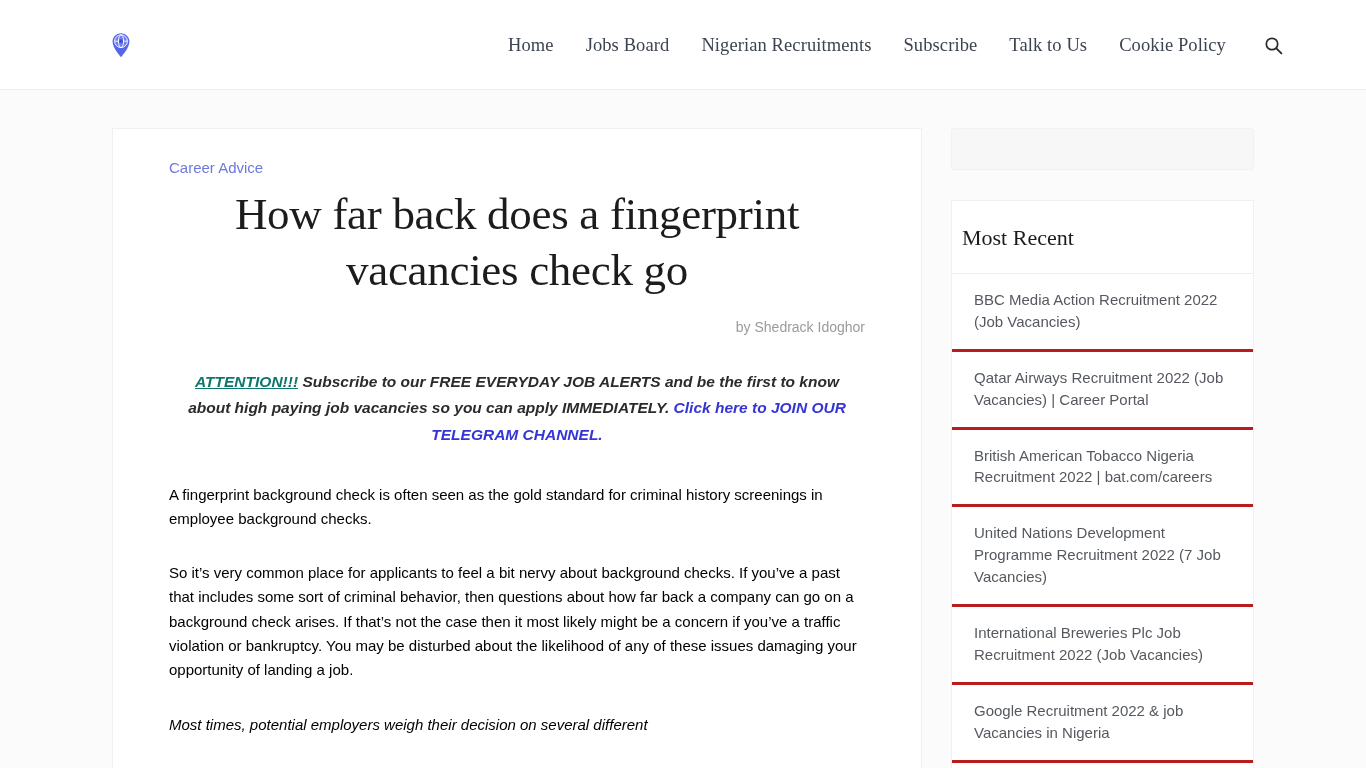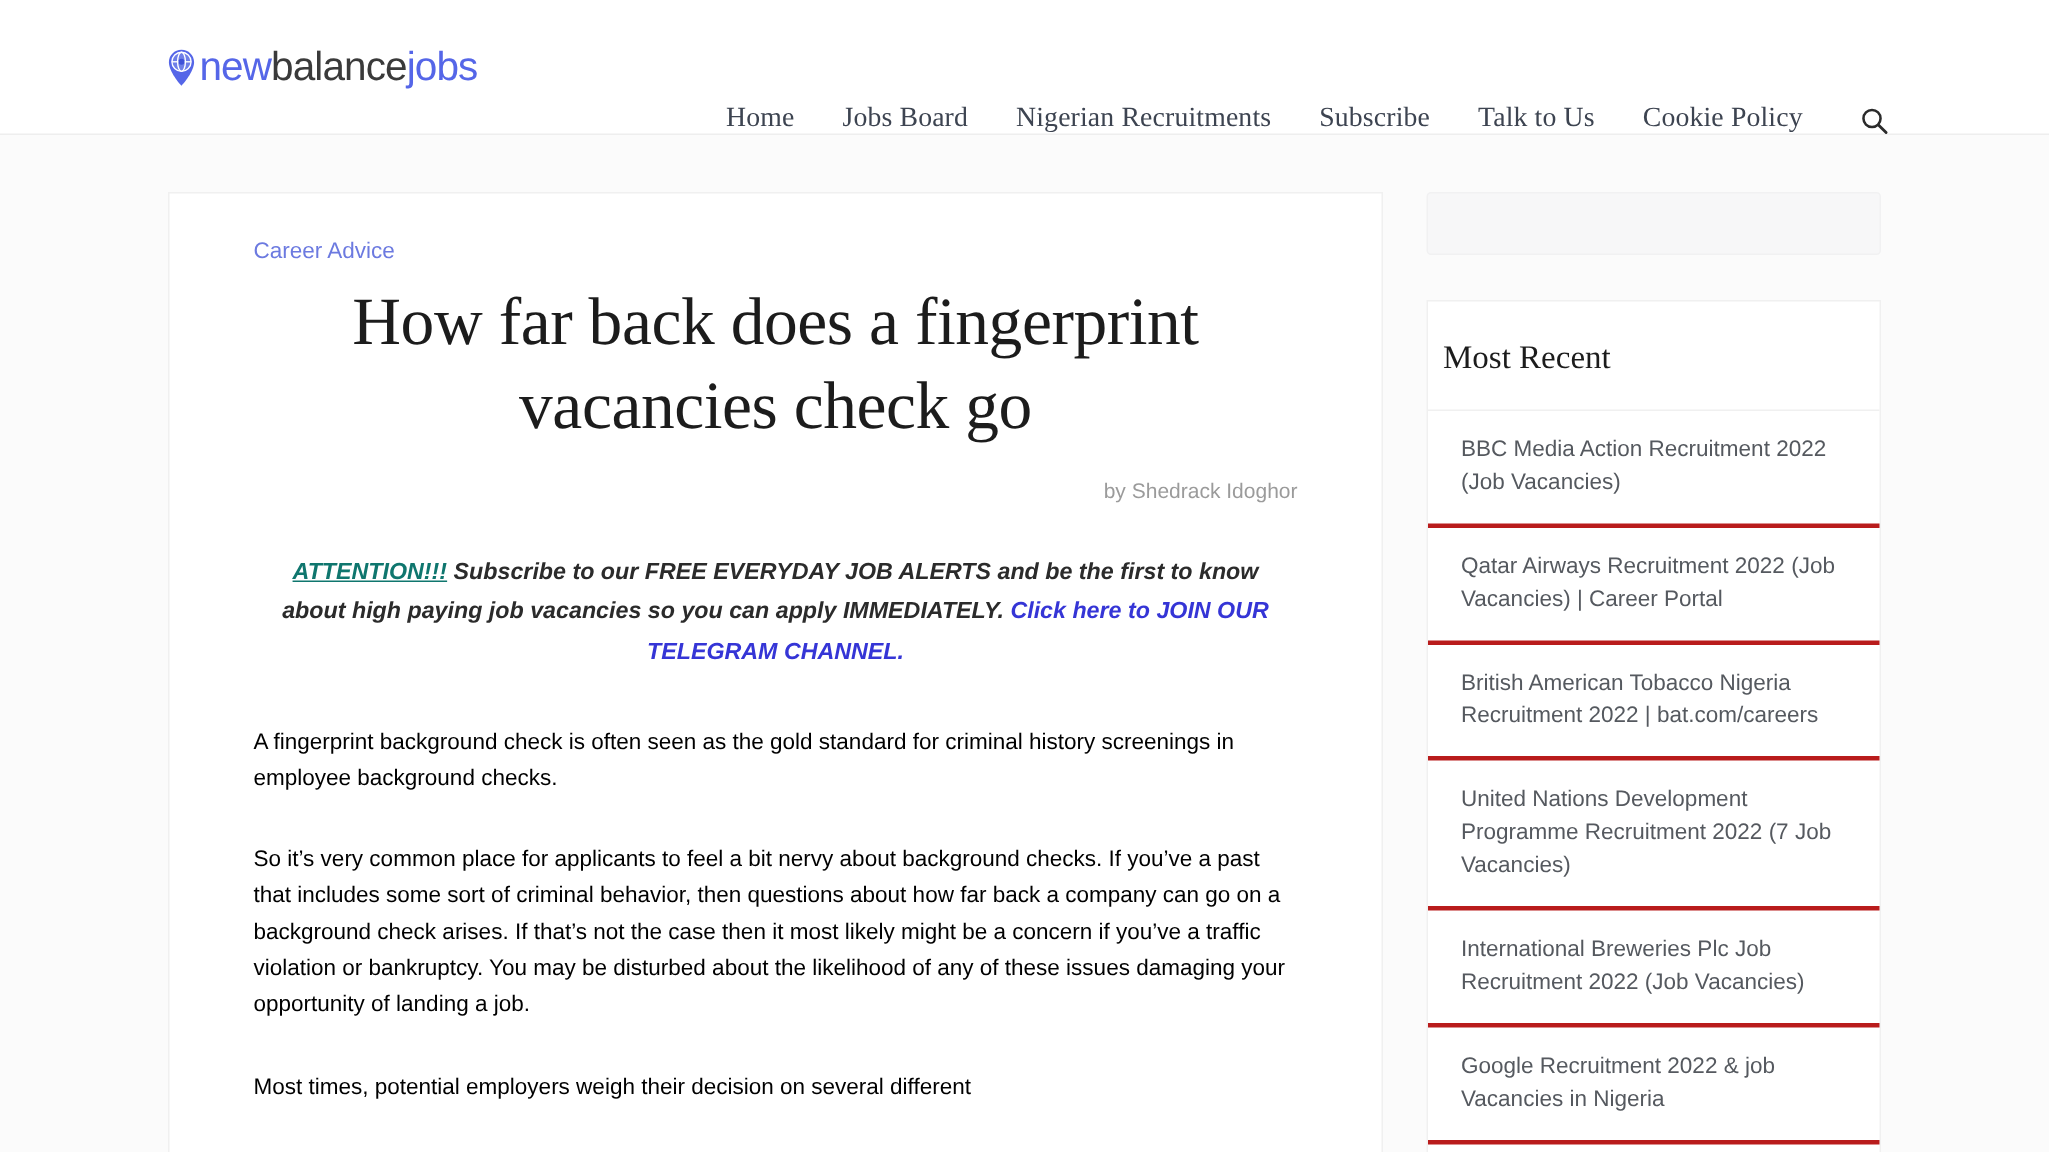--- a/index.html
+++ b/index.html
@@ -36,25 +36,25 @@
     font-size: 27px;
     letter-spacing: -0.6px;
     line-height: 1;
     white-space: nowrap;
   }
   .lg-blue { color: #5566e8; }
   .lg-dark { color: #3a3a3a; }
 
   .main-nav {
     position: absolute;
-    left: 484px;
+    left: 508px;
     top: 0;
     height: 90px;
     display: flex;
-    align-items: flex-end;
+    align-items: center;
     gap: 0px;
   }
   .nav-item {
     font-family: "Liberation Serif", serif;
     font-size: 18.5px;
     color: #3d4451;
     text-decoration: none;
     padding: 0 16px;
     white-space: nowrap;
     cursor: pointer;
@@ -132,21 +132,21 @@
   }
   .attention .att-red { color: #0f766e; text-decoration: underline; }
   .attention .att-link { color: #3535d6; text-decoration: none; cursor: pointer; }
 
   .body-p {
     font-size: 15px;
     line-height: 1.62;
     color: #000000;
     margin: 0 0 30px 0;
   }
-  .body-p:last-child { margin-bottom: 0; }
+  .body-p:last-child { margin-bottom: 0; font-style: italic; }
 
   
   .ad-box {
     height: 42px;
     background: #f7f7f8;
     border: 1px solid #f1f1f2;
     border-radius: 3px;
     box-sizing: border-box;
     margin-bottom: 30px;
   }
@@ -186,21 +186,20 @@
     <span style="display:flex;">
       <svg class="logo-pin" viewBox="0 0 22 26" xmlns="http://www.w3.org/2000/svg">
         <path d="M11 1.2C6.3 1.2 2.6 4.9 2.6 9.5c0 6.2 7.3 14.6 8.4 15.6 1.1-1 8.4-9.4 8.4-15.6 0-4.6-3.7-8.3-8.4-8.3z" fill="#5566e8"></path>
         <circle cx="11" cy="9.2" r="6.4" fill="#6f7fe8"></circle>
         <circle cx="11" cy="9.2" r="6.4" fill="none" stroke="#ffffff" stroke-width="0.9"></circle>
         <ellipse cx="11" cy="9.2" rx="2.6" ry="6.4" fill="none" stroke="#ffffff" stroke-width="0.9"></ellipse>
         <line x1="4.6" y1="9.2" x2="17.4" y2="9.2" stroke="#ffffff" stroke-width="0.9"></line>
         <circle cx="11" cy="9.2" r="2.0" fill="#3f51d8"></circle>
       </svg>
     </span>
-    <span class="logo-text"><span class="lg-blue">new</span><span class="lg-dark">balance</span><span class="lg-blue">jobs</span></span>
   </a>
 
   <nav class="main-nav">
     <a class="nav-item">Home</a>
     <a class="nav-item">Jobs Board</a>
     <a class="nav-item">Nigerian Recruitments</a>
     <a class="nav-item">Subscribe</a>
     <a class="nav-item">Talk to Us</a>
     <a class="nav-item">Cookie Policy</a>
     <span class="nav-search">

